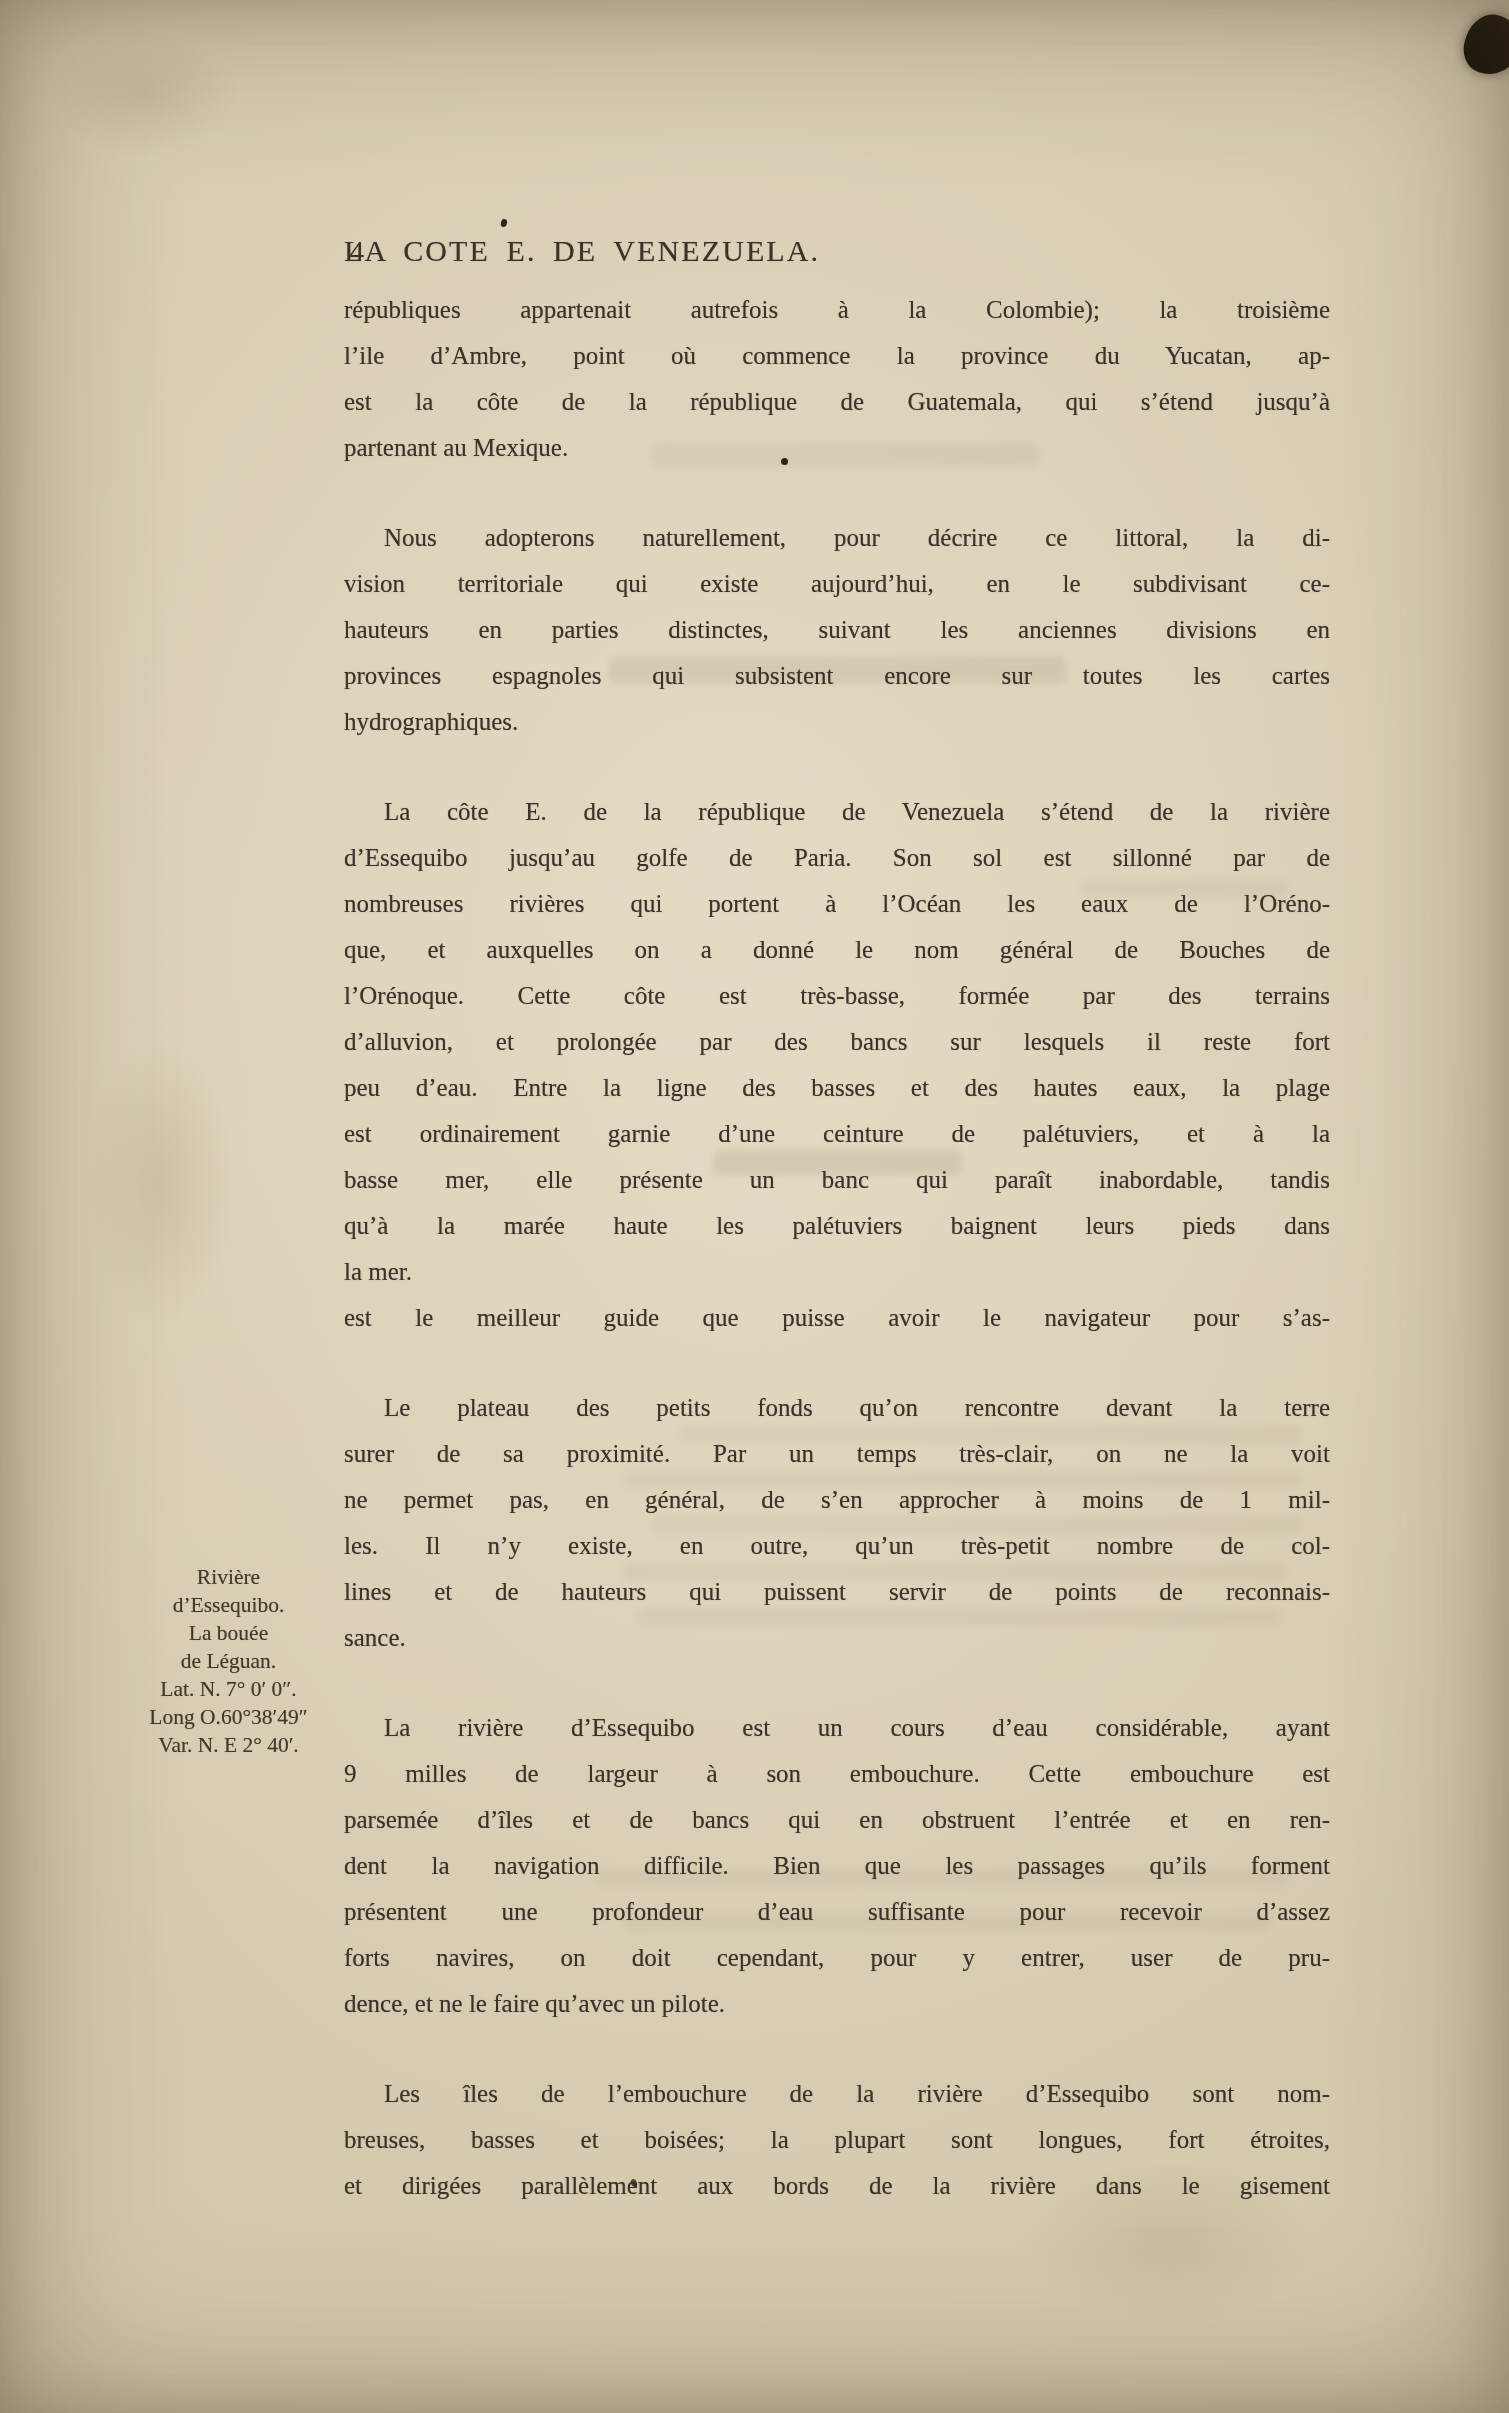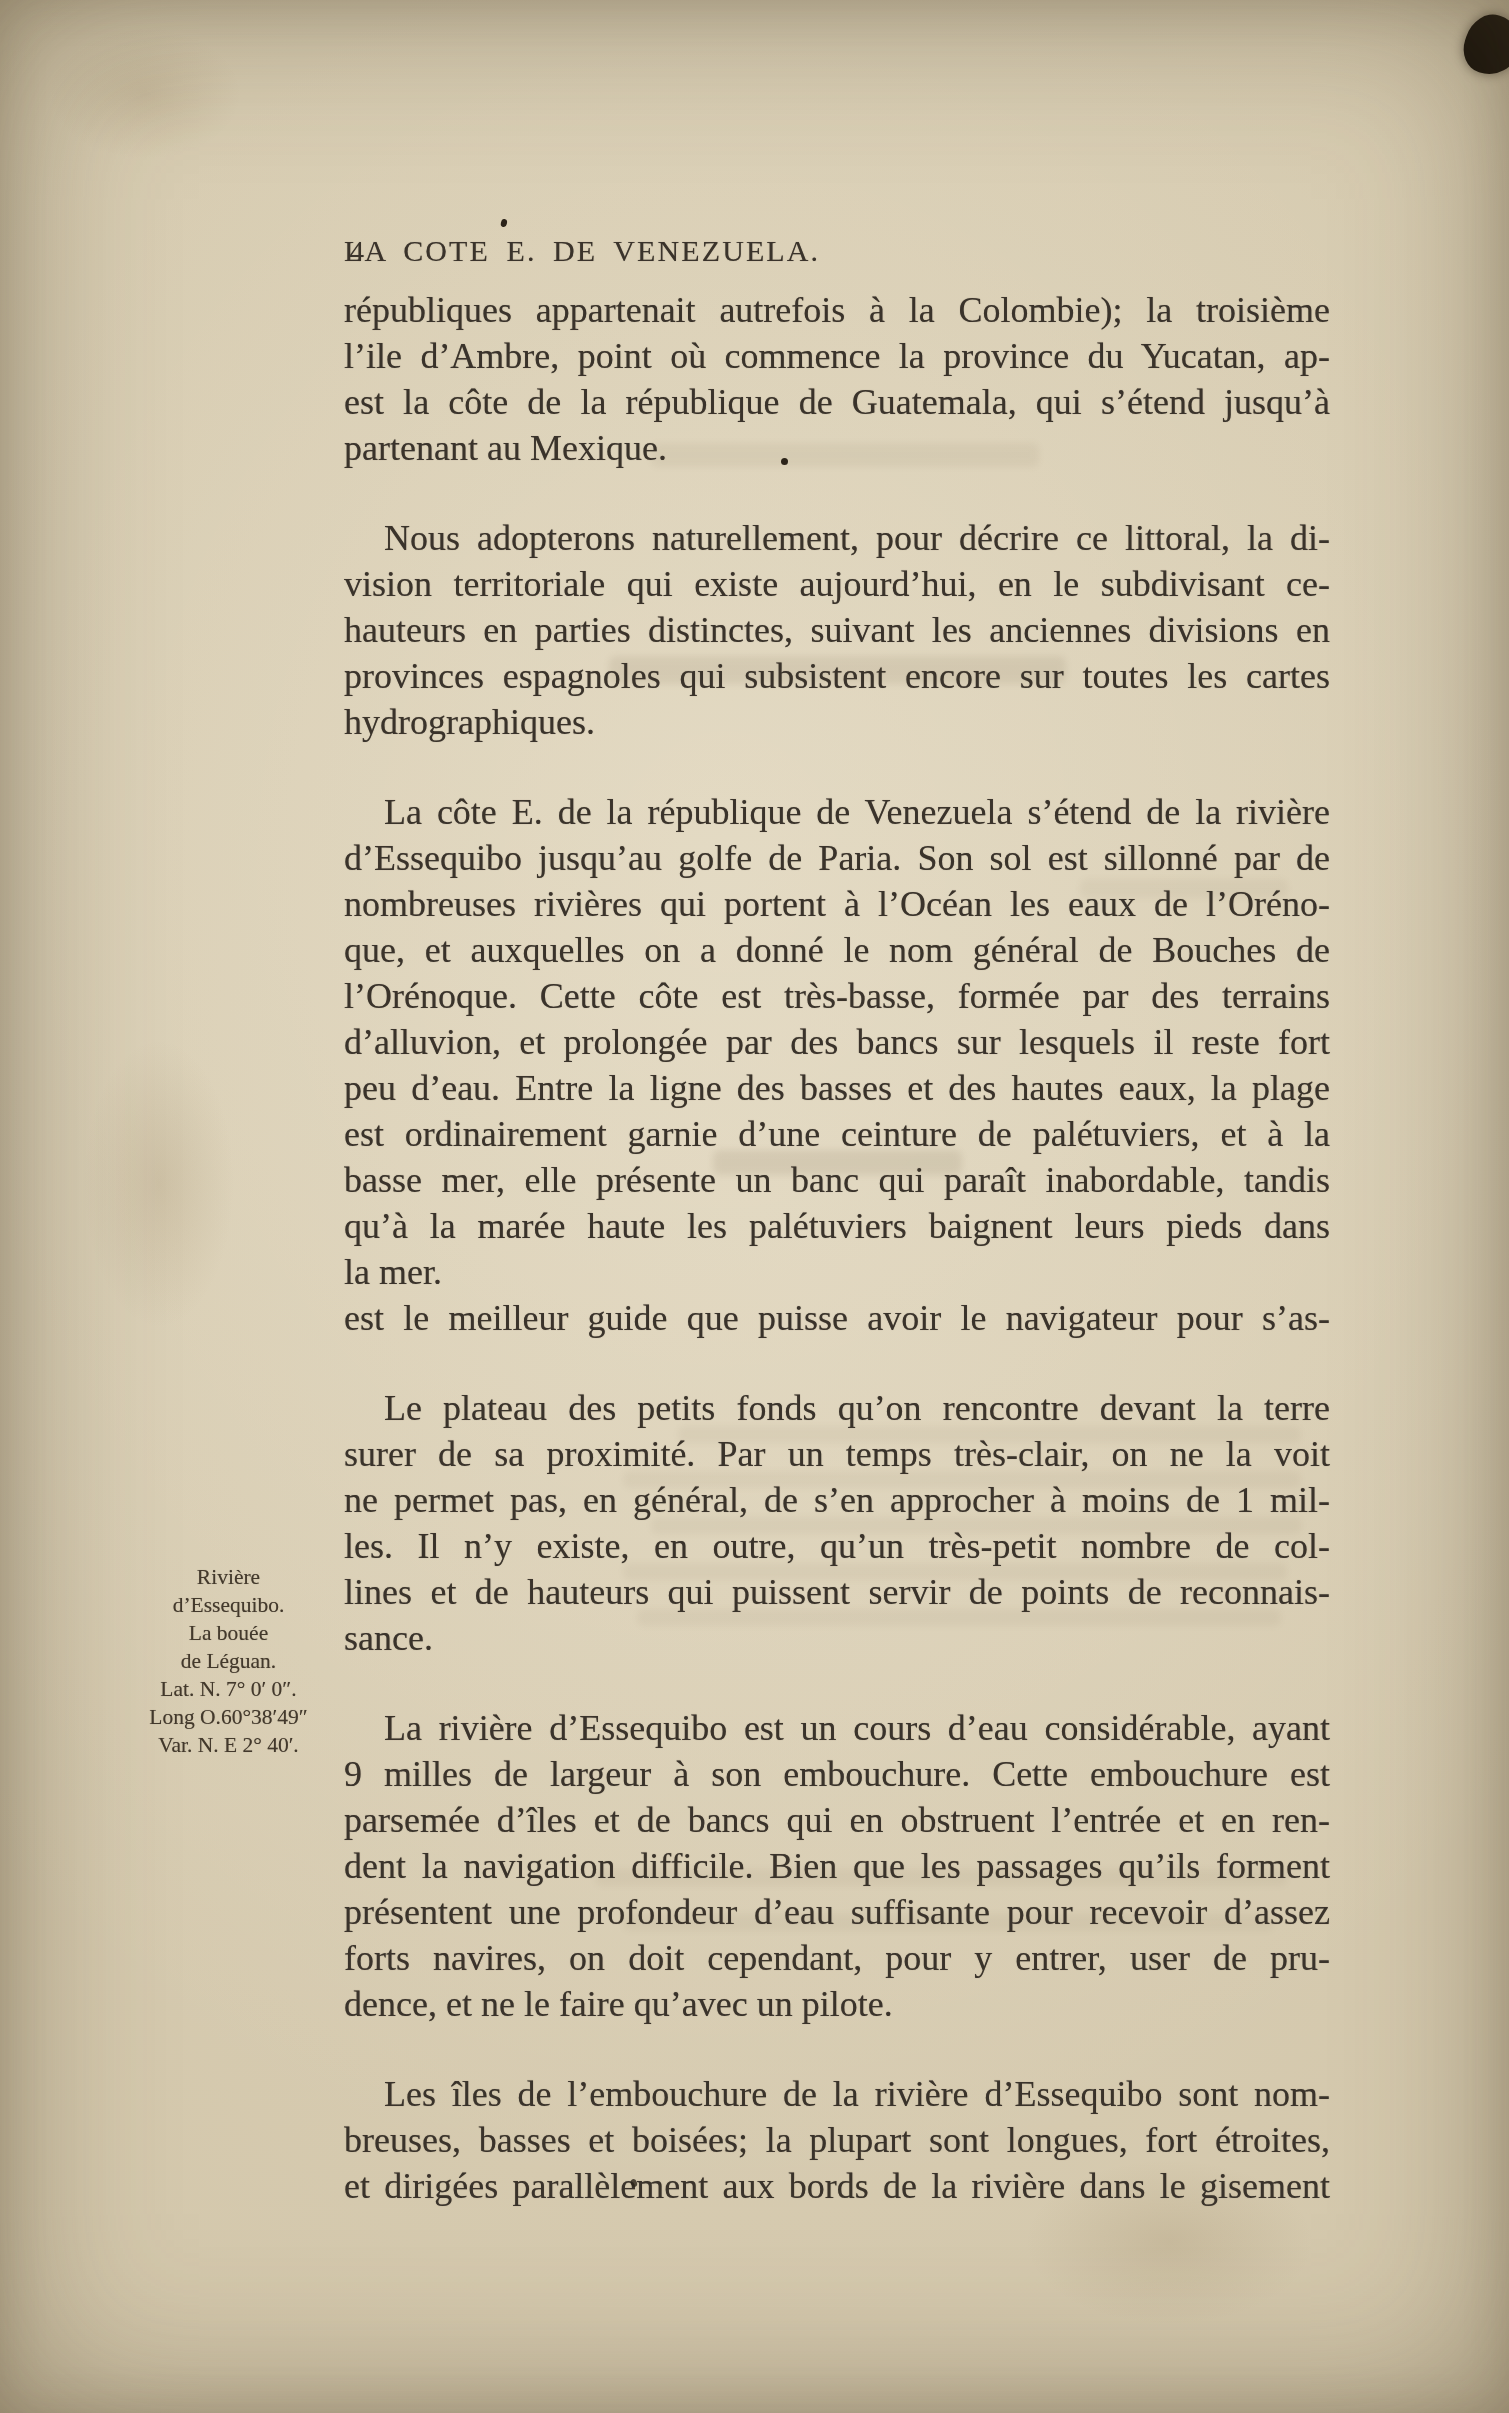--- a/index.html
+++ b/index.html
@@ -26,21 +26,21 @@
     position: absolute;
     left: 344px; top: 234px; width: 986px;
     color: var(--ink, #3a332b);
     text-shadow: 0 0 0.8px rgba(58,49,40,0.5);
   }
 
   .header-row { position: relative; height: 53px; font-size: 30px; line-height: 33px; }
   .page-number { position: absolute; left: 5.5px; top: 1.4px; font-size: 29px; }
   .running-title { text-align: left; letter-spacing: 2.1px; word-spacing: 7px; }
 
-  .text-body { font-size: 36px; line-height: 46px; }
+  .text-body { font-size: 25px; line-height: 46px; }
   .paragraph { margin: 0; }
   .line { height: 46px; text-align: justify; text-align-last: justify; }
   .line.last-line { text-align-last: left; }
   .line.indent { text-indent: 40px; margin-top: 44px; }
 
   
   .margin-note {
     position: absolute;
     left: 124px; top: 1563px; width: 209px;
     font-size: 21.5px; line-height: 28px;

